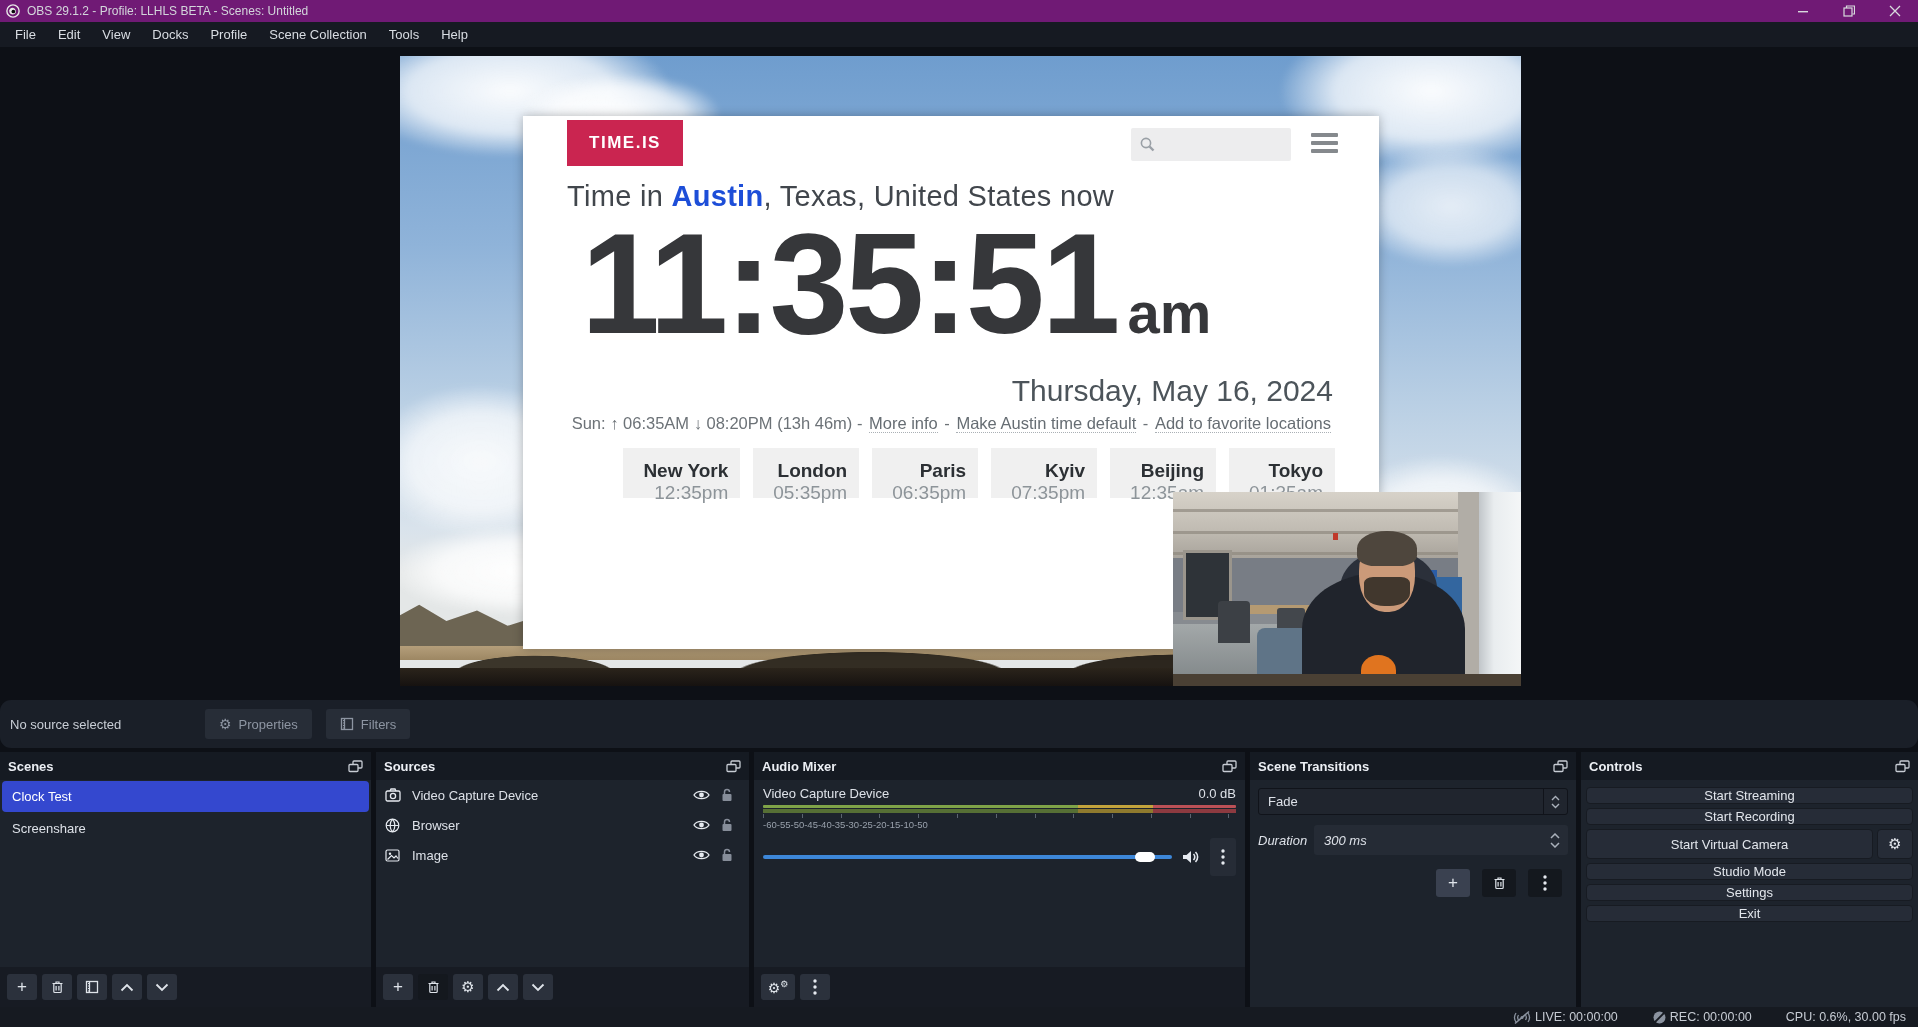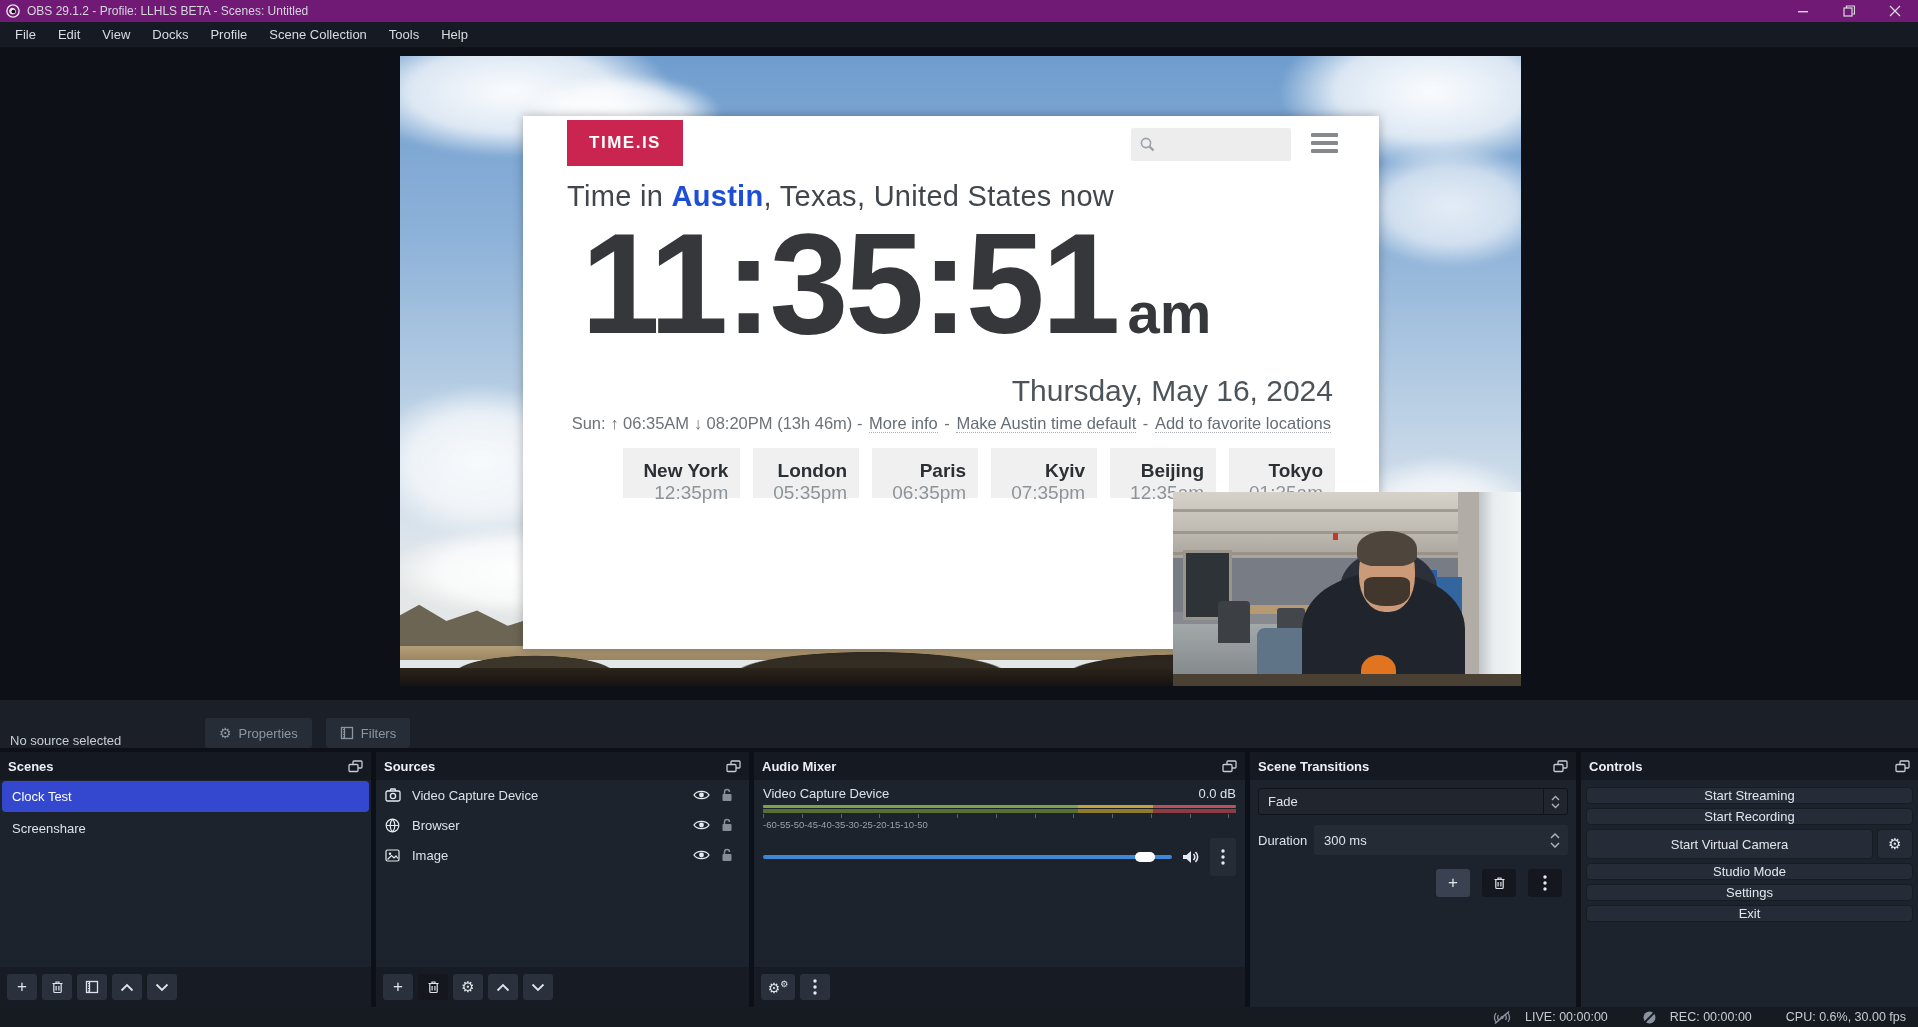--- a/index.html
+++ b/index.html
@@ -97,21 +97,21 @@
   .wc-hood { position:absolute; left:48%; top:30%; width:28%; height:40%; background:#2b303a; border-radius:50%; }
   .wc-head { position:absolute; left:53.5%; top:22%; width:16%; height:40%; background:#cb9a79; border-radius:46%; }
   .wc-hair { position:absolute; left:53%; top:20%; width:17%; height:18%; background:#4e463d;
     border-radius:50% 50% 30% 30%; }
   .wc-beard { position:absolute; left:55%; top:44%; width:13%; height:15%; background:#41372d;
     border-radius:20% 20% 45% 45%; }
   .wc-logo { position:absolute; left:54%; bottom:0; width:10%; height:16%; background:#e0741f; border-radius:50% 50% 0 0; }
 
   
   .srcbar { position:absolute; left:0; top:700px; right:0; height:48px; background:#1a1f28;
-    display:flex; align-items:flex-end; }
+    display:flex; align-items:center;border-radius:11px; }
   .src-status { font-size:13px; color:#c9ced6; margin-left:10px; width:195px; }
   .src-btn { height:30px; background:#272d37; border-radius:3px; display:flex; align-items:center;
     gap:7px; padding:0 14px; color:#8d95a2; font-size:13px; margin-right:14px; }
   .src-btn .gear-ch { font-size:14px; line-height:1; }
 
   
   .docks { position:absolute; left:0; top:752px; right:0; height:255px; }
   .panel { position:absolute; top:0; height:255px; background:#1d232c; display:flex; flex-direction:column; }
   .panel-h { height:28px; background:#151a22; display:flex; align-items:center; padding:0 8px; flex:none; }
   .panel-h .ttl { font-size:13px; font-weight:bold; color:#eceff4; }
@@ -153,41 +153,41 @@
   .vol-handle { position:absolute; left:91%; top:-3px; width:20px; height:10px; background:#fff; border-radius:5px; }
   .mixer-dots { width:26px; height:38px; background:#262c36; border-radius:3px; display:flex;
     align-items:center; justify-content:center; }
 
   
   .combo { display:flex; height:27px; background:#20252e; border:1px solid #10131a; border-radius:3px;
     margin:8px 8px 0 8px; align-items:center; font-size:13px; color:#dde1e8; }
   .combo .c-val { padding-left:9px; flex:1; }
   .combo .c-arrows { width:24px; align-self:stretch; border-left:1px solid #10131a; display:flex;
     flex-direction:column; align-items:center; justify-content:center; color:#aab1bb; }
-  .dur-row { display:flex; align-items:center; margin:10px 8px 0 8px; font-size:13px; color:#dde1e8; }
+  .dur-row { display:flex; align-items:center; margin:10px 8px 0 8px; font-size:13px; color:#dde1e8;font-style:italic; }
   .dur-label { width:56px; }
   .spin { flex:1; height:30px; background:#252b35; border-radius:3px; display:flex; align-items:center; }
   .spin .s-val { padding-left:10px; flex:1; font-size:13px; }
   .spin .s-arrows { width:26px; display:flex; flex-direction:column; align-items:center; gap:3px; color:#aab1bb; }
   .trans-btns { display:flex; gap:12px; justify-content:flex-end; margin:14px 14px 0 0; }
   .trans-btns .tbtn { width:34px; height:28px; }
   .trans-btns .plus { background:#3a4150; }
 
   
   .ctl-body { padding:7px 5px; display:flex; flex-direction:column; gap:4px; }
   .ctl-row { display:flex; gap:4px; }
   .ctl-btn { flex:1; height:30px; background:#262c37; border:1px solid #171b22; border-radius:4px;
     display:flex; align-items:center; justify-content:center; font-size:13px; color:#e2e6ec; }
   .ctl-gear { flex:none; width:36px; }
 
   
   .statusbar { position:absolute; left:0; bottom:0; right:0; height:20px; background:#161a21;
     display:flex; align-items:center; justify-content:flex-end; gap:9px; padding-right:12px;
     font-size:12.5px; color:#c6cbd3; }
-  .sb-group { display:flex; align-items:center; gap:13px; }
+  .sb-group { display:flex; align-items:center; gap:3px; }
   .sb-gap { width:16px; }
   svg { display:block; }
 </style>
 </head>
 <body>
 
 <div class="app">
 
   <div class="titlebar">
     <svg class="obs-logo" viewBox="0 0 16 16">

